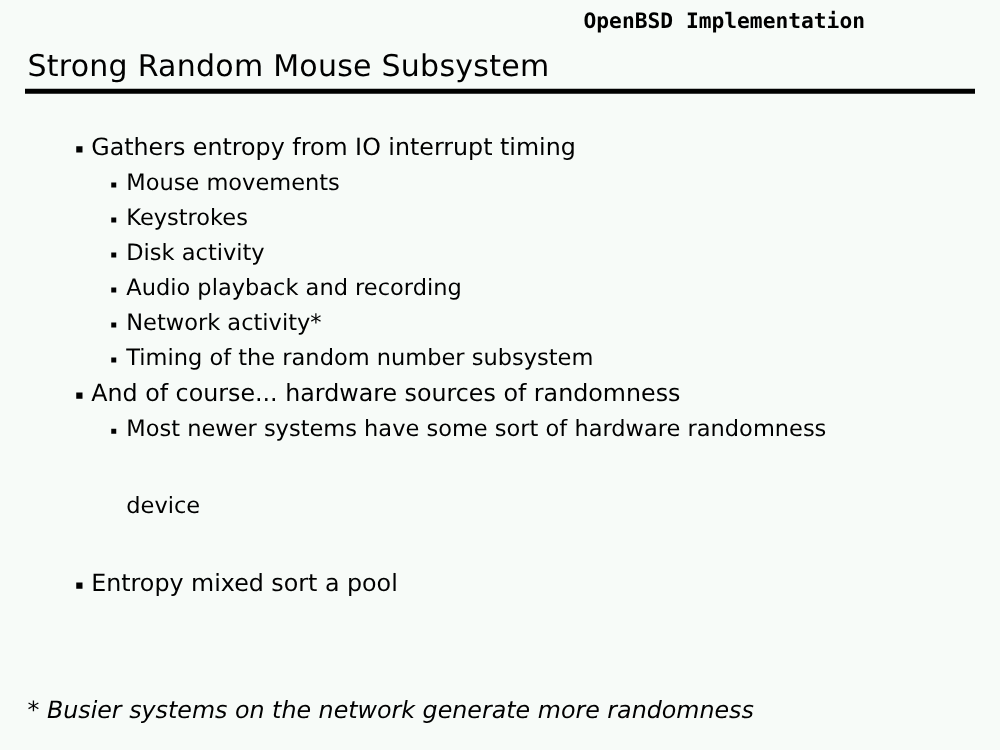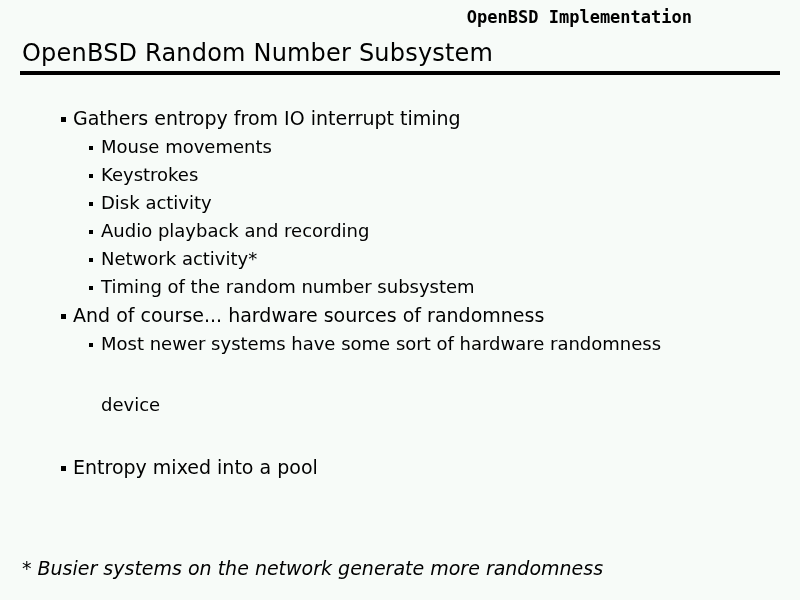--- a/index.html
+++ b/index.html
@@ -140,21 +140,21 @@
     font-style: italic;
   }
 </style>
 </head>
 <body>
 
 <div id="slide">
 
   <div id="header-text">OpenBSD Implementation</div>
 
-  <div id="slide-title">OpenBSD Random Number Subsystem</div>
+  <div id="slide-title">Strong Random Mouse Subsystem</div>
 
   <div id="title-rule"></div>
 
   <div id="body">
       <div class="row lvl1">
         <span class="bullet b1"></span>
         <span class="txt">Gathers entropy from IO interrupt timing</span>
       </div>
       <div class="row lvl2">
         <span class="bullet b2"></span>
@@ -187,19 +187,19 @@
       <div class="row lvl2">
         <span class="bullet b2"></span>
         <span class="txt">Most newer systems have some sort of hardware randomness</span>
       </div>
       <div class="row cont">
         <span class="txt">device</span>
       </div>
       <div class="row spacer"></div>
       <div class="row lvl1">
         <span class="bullet b1"></span>
-        <span class="txt">Entropy mixed into a pool</span>
+        <span class="txt">Entropy mixed sort a pool</span>
       </div>
     </div>
 
   <div id="footnote">* Busier systems on the network generate more randomness</div>
 
 </div>
 
 </body></html>

